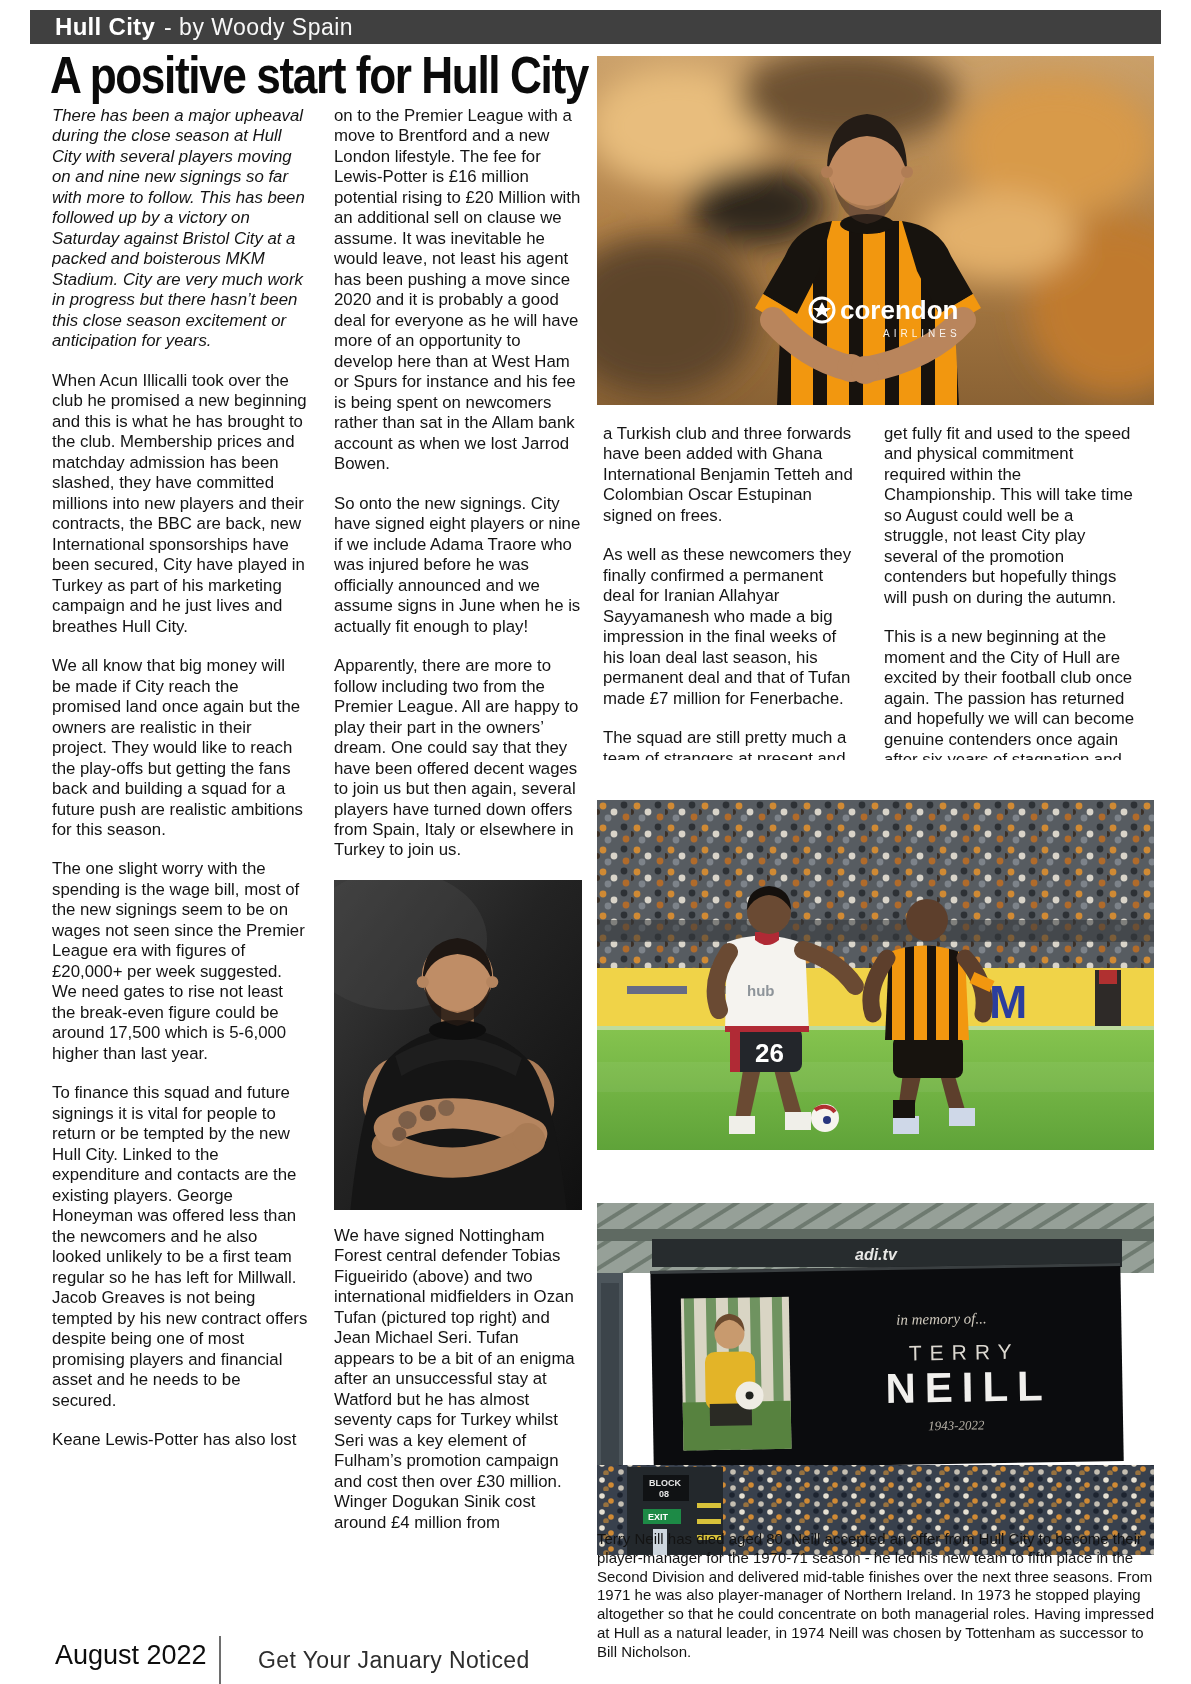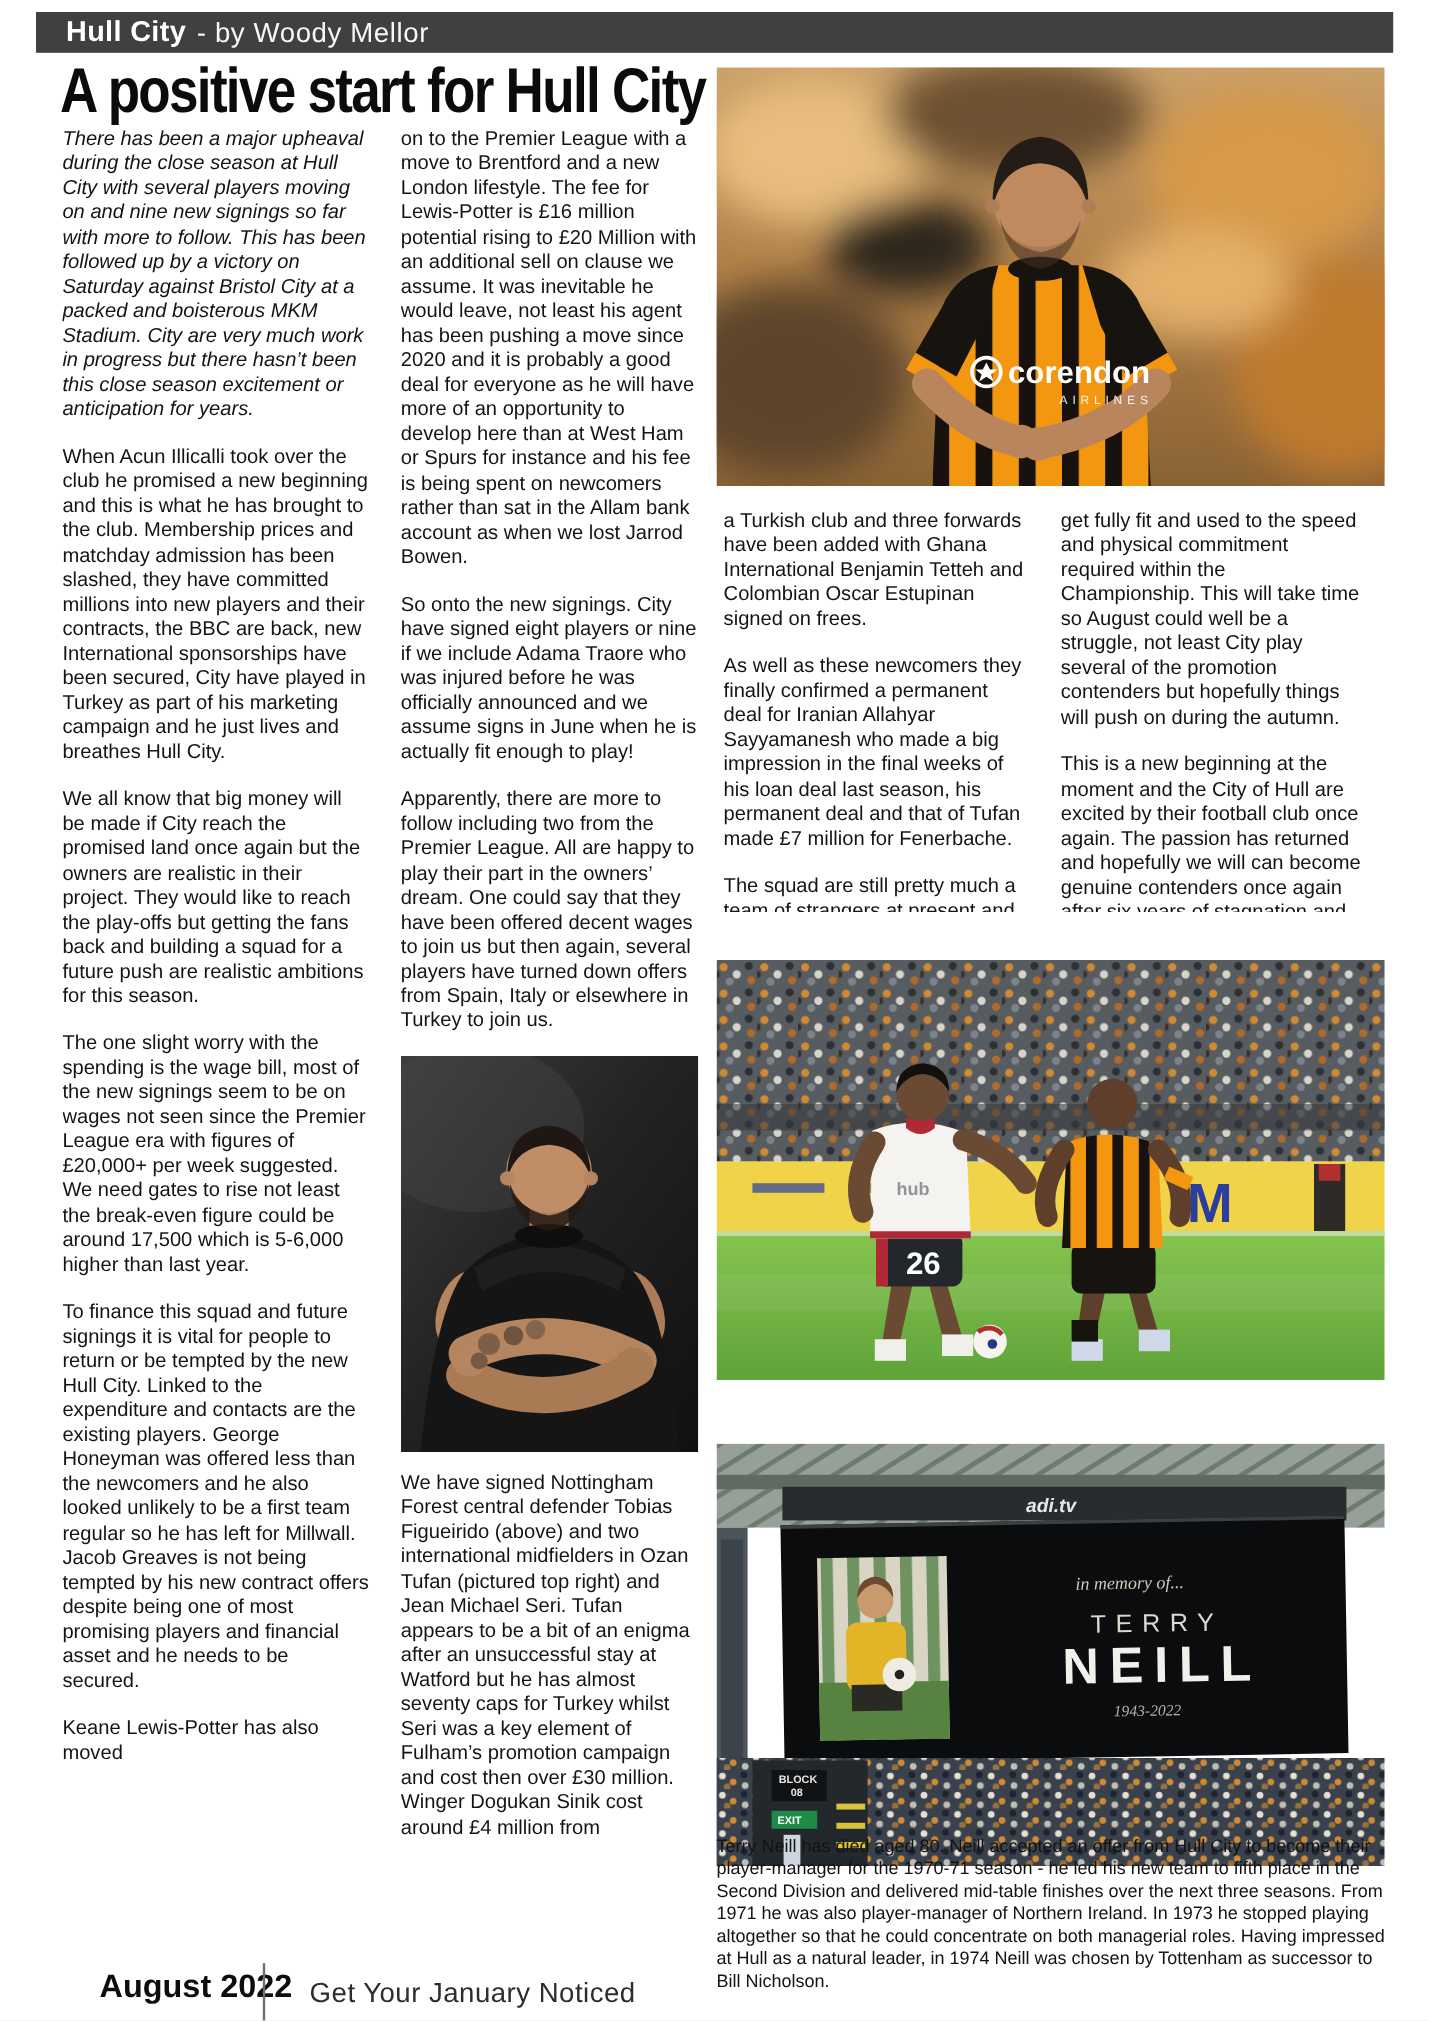--- a/index.html
+++ b/index.html
@@ -24,45 +24,45 @@
   .figure svg{display:block;width:100%;height:330px;}
   
   .photo{position:absolute;overflow:hidden;}
   #photo-tufan{left:597px;top:56px;width:557px;height:349px;}
   #photo-action{left:597px;top:800px;width:557px;height:350px;}
   #photo-memorial{left:597px;top:1165px;width:557px;height:352px;margin-top:38px;}
   .photo svg{display:block;}
   
   .caption{position:absolute;left:597px;top:1530px;width:560px;font-size:15px;line-height:1.25;color:#131313;}
   
-  .footer-date{position:absolute;left:55px;top:1640px;font-size:27px;font-weight:700;color:#0d0d0d;margin-left:28px;}
+  .footer-date{position:absolute;left:55px;top:1640px;font-size:27px;font-weight:400;color:#0d0d0d;}
   .footer-divider{position:absolute;left:219px;top:1636px;width:2px;height:48px;background:#6e6e6e;}
   .footer-tagline{position:absolute;left:258px;top:1647px;font-size:23px;color:#2d2d2d;letter-spacing:.4px;}
   svg text{font-family:"Liberation Sans",sans-serif;}
   .serif-it{font-family:"Liberation Serif",serif;font-style:italic;}
 </style>
 </head>
 <body>
 
 <div class="page">
 
   <div class="topbar">
     <span class="brand">Hull City</span>
-    <span class="byline">- by Woody Mellor</span>
+    <span class="byline">- by Woody Spain</span>
   </div>
 
   <div class="headline">A positive start for Hull City</div>
 
   <div class="col" id="col1">
     <p class="intro">There has been a major upheaval during the close season at Hull City with several players moving on and nine new signings so far with more to follow. This has been followed up by a victory on Saturday against Bristol City at a packed and boisterous MKM Stadium.  City are very much work in progress but there hasn’t been this close season excitement or anticipation for years.</p>
     <p>When Acun Illicalli took over the club he promised a new beginning and this is what he has brought to the club.  Membership prices and matchday admission has been slashed, they have committed millions into new players and their contracts, the BBC are back, new International sponsorships have been secured, City have played in Turkey as part of his marketing campaign and he just lives and breathes Hull City.</p>
     <p>We all know that big money will be made if City reach the promised land once again but the owners are realistic in their project. They would like to reach the play-offs but getting the fans back and building a squad for a future push are realistic ambitions for this season.</p>
     <p>The one slight worry with the spending is the wage bill, most of the new signings seem to be on wages not seen since the Premier League era with figures of £20,000+ per week suggested.  We need gates to rise not least the break-even figure could be around 17,500 which is 5-6,000 higher than last year.</p>
     <p>To finance this squad and future signings it is vital for people to return or be tempted by the new Hull City.  Linked to the expenditure and contacts are the existing players. George Honeyman was offered less than the newcomers and he also looked unlikely to be a first team regular so he has left for Millwall.  Jacob Greaves is not being tempted by his new contract offers despite being one of most promising players and financial asset and he needs to be secured.</p>
-    <p>Keane Lewis-Potter has also moved</p>
+    <p>Keane Lewis-Potter has also lost</p>
   </div>
 
   <div class="col" id="col2">
     <p>on to the Premier League with a move to Brentford and a new London lifestyle. The fee for Lewis-Potter is £16 million potential rising to £20 Million with an additional sell on clause we assume.  It was inevitable he would leave, not least his agent has been pushing a move since 2020 and it is probably a good deal for everyone as he will have more of an opportunity to develop here than at West Ham or Spurs for instance and his fee is being spent on newcomers rather than sat in the Allam bank account as when we lost Jarrod Bowen.</p>
     <p>So onto the new signings. City have signed eight players or nine if we include Adama Traore who was injured before he was officially announced and we assume signs in June when he is actually fit enough to play!</p>
     <p>Apparently, there are more to follow including two from the Premier League. All are happy to play their part in the owners’ dream. One could say that they have been offered decent wages to join us but then again, several players have turned down offers from Spain, Italy or elsewhere in Turkey to join us.</p>
 
     <div class="figure">
       <svg viewBox="0 0 243 330" preserveAspectRatio="none">
         <defs>

